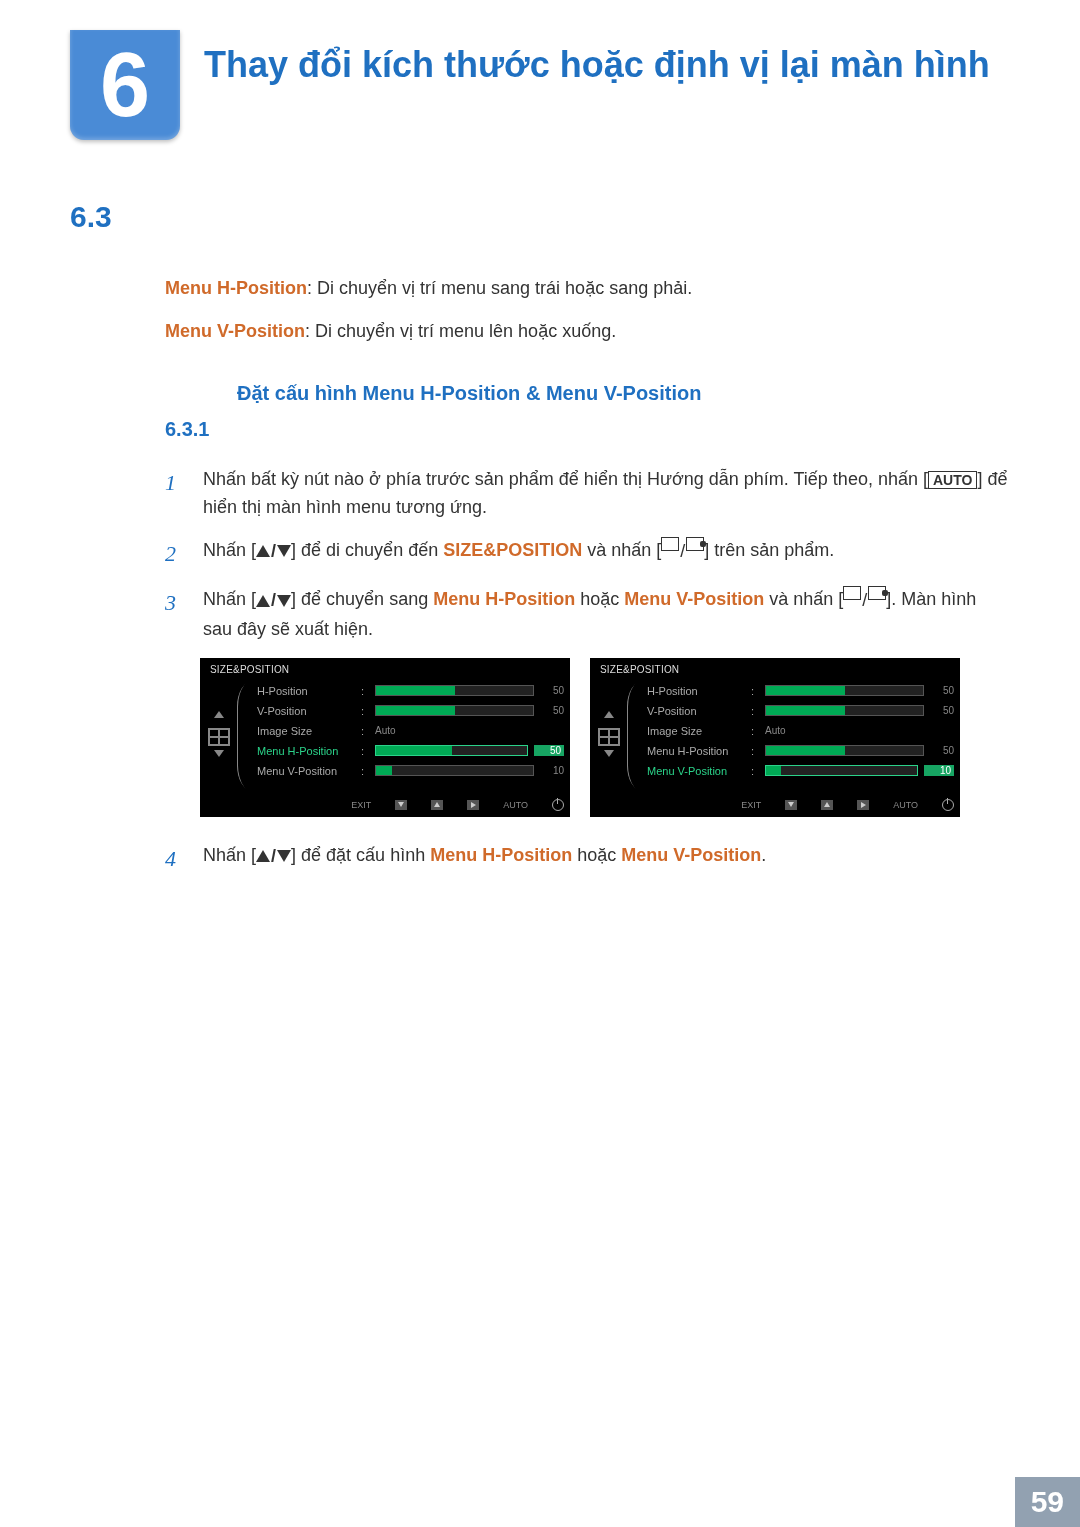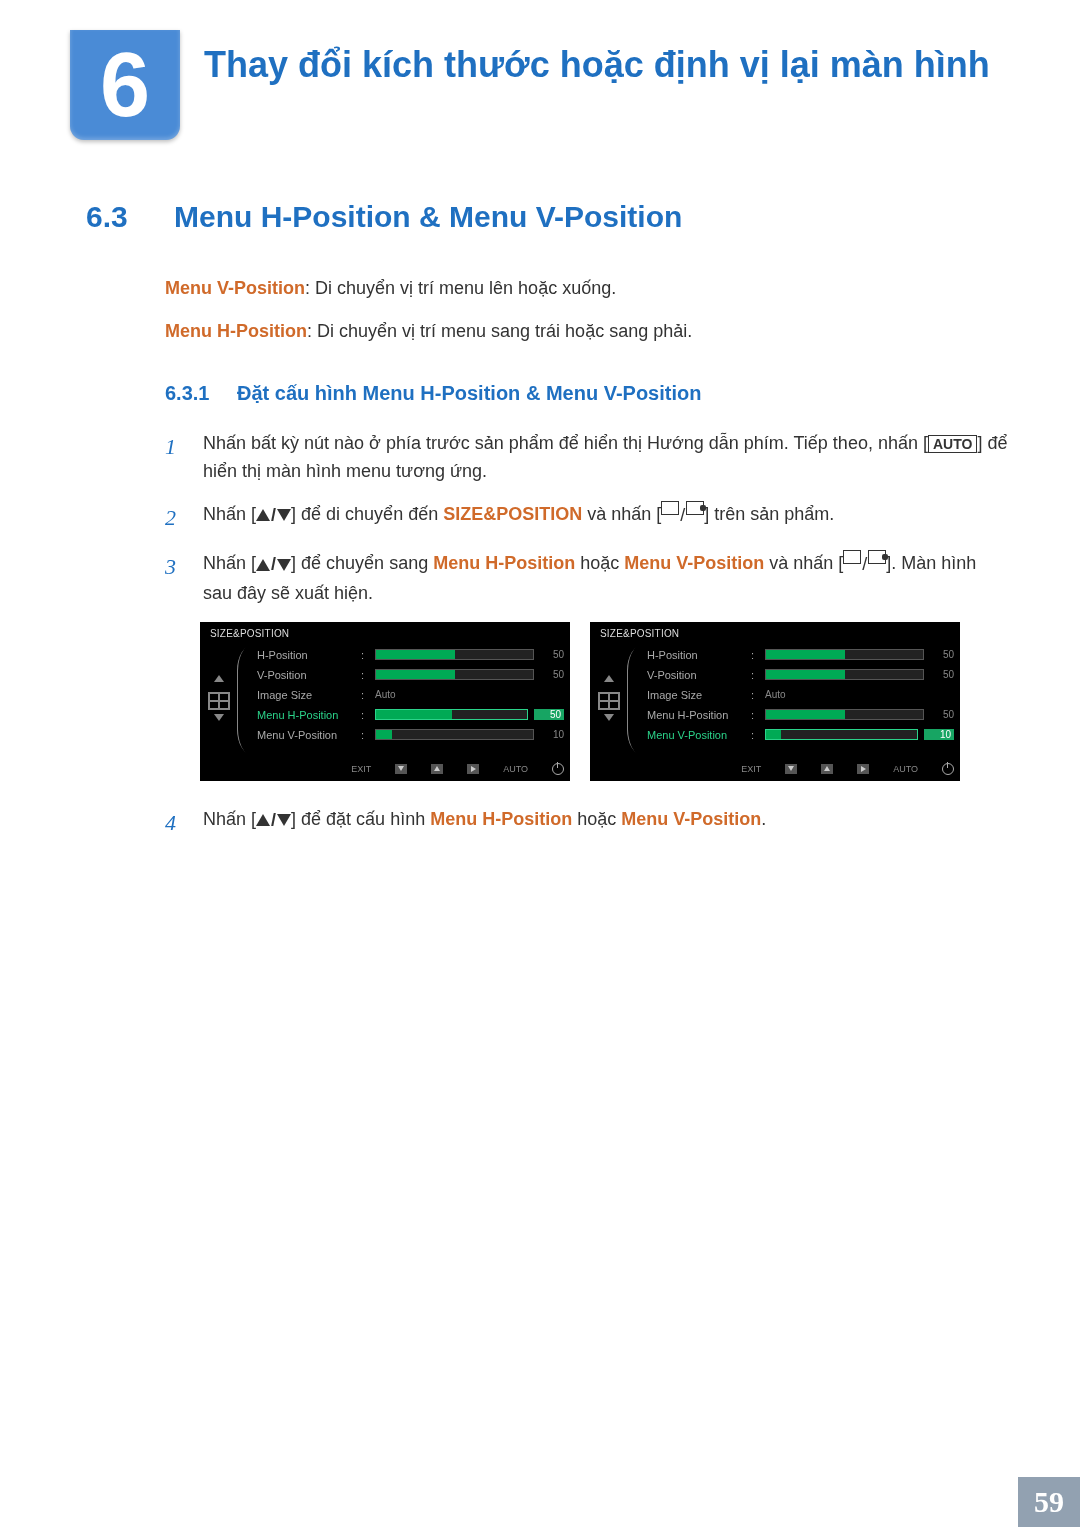--- a/index.html
+++ b/index.html
@@ -41,32 +41,32 @@
     margin-top: 12px;
   }
   .section-title {
     color: #1f70c1;
     font-size: 30px;
     font-weight: bold;
     margin: 40px 0 40px 0;
     display: flex;
     gap: 28px;
   }
-  .section-num { min-width: 60px; margin-left: 16px; }
+  .section-num { min-width: 60px; }
   .body-text { font-size: 18px; line-height: 1.6; margin-left: 95px; margin-bottom: 14px; }
   .body-text .label { font-weight: bold; color: #d06a2a; }
   .subsection-title {
     color: #1f70c1;
     font-size: 20px;
     font-weight: bold;
     margin: 36px 0 24px 95px;
     display: flex;
     gap: 18px;
   }
-  .subsection-num { min-width: 54px; }
+  .subsection-num { min-width: 54px; margin-top: 36px; }
   .step {
     display: flex;
     gap: 20px;
     margin: 0 0 14px 95px;
     font-size: 18px;
     line-height: 1.6;
     align-items: flex-start;
   }
   .step-num {
     color: #1f70c1;
@@ -147,45 +147,44 @@
   .footer {
     display:flex; justify-content:flex-end; align-items:stretch; margin-top:auto;
     height:50px;
   }
   .footer-text {
     background:#dfe3e7; color:#3b6ea5; font-weight:bold; font-size:18px;
     display:flex;align-items:center;padding:0 18px;
   }
   .footer-num {
     background:#92a1b1; color:#fff; font-size:30px; font-weight:bold;
-    display:flex;align-items:center;padding:0 16px;font-family:Liberation Serif, serif;
+    display:flex;align-items:center;padding:0 16px;
   }
   .page-wrap { display:flex; flex-direction:column; min-height:1527px; }
 </style>
 </head>
 <body>
 
 <div class="page-wrap">
 <div class="page">
 
   <div class="header">
     <div class="chapter-tab">6</div>
     <div class="chapter-title">Thay đổi kích thước hoặc định vị lại màn hình</div>
   </div>
 
   <div class="section-title">
     <span class="section-num">6.3</span>
-    <span>Menu H-Position &amp; Menu V-Position</span>
-  </div>
-
+  </div>
+
+  <div class="body-text">
+    <span class="label">Menu H-Position</span><span>: Di chuyển vị trí menu sang trái hoặc sang phải.</span>
+  </div>
   <div class="body-text">
     <span class="label">Menu V-Position</span><span>: Di chuyển vị trí menu lên hoặc xuống.</span>
-  </div>
-  <div class="body-text">
-    <span class="label">Menu H-Position</span><span>: Di chuyển vị trí menu sang trái hoặc sang phải.</span>
   </div>
 
   <div class="subsection-title">
     <span class="subsection-num">6.3.1</span>
     <span>Đặt cấu hình Menu H-Position &amp; Menu V-Position</span>
   </div>
 
   <div class="step">
     <div class="step-num">1</div>
     <div class="step-text">

